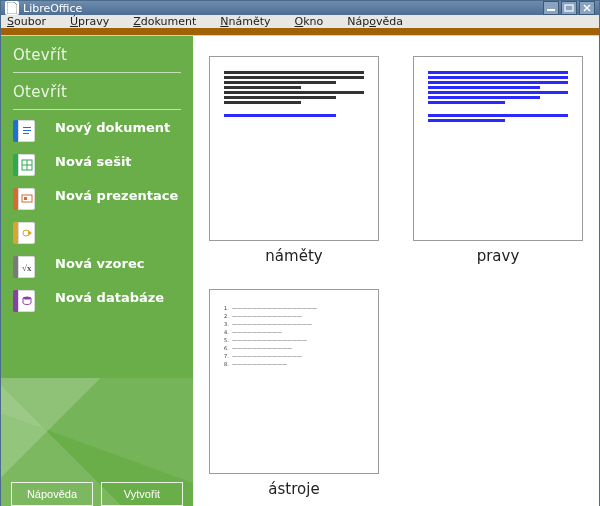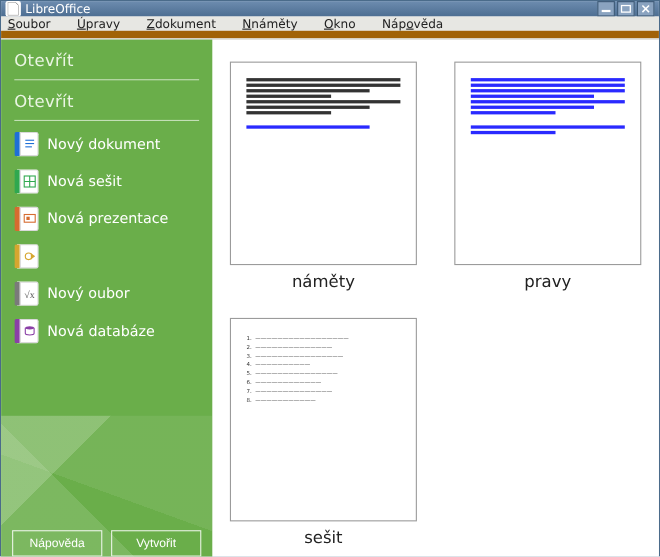--- a/index.html
+++ b/index.html
@@ -84,25 +84,26 @@
     font-size: 15px;
     letter-spacing: .3px;
   }
   .side-section.heading { color: #eaf5e3; }
   .side-rule {
     height: 1px; background: rgba(255,255,255,0.6);
     margin: 0 12px;
   }
   .side-list { padding: 4px 0 0 6px; }
   .side-item {
-    display: flex; align-items: center;
+    display: flex; align-items: flex-start;
     padding: 6px 6px;
     font-size: 13px;
     color: #fff;
-    gap: 8px;
+    gap: 20px;
+    font-weight: bold;
   }
   .side-item .ico {
     width: 22px; height: 22px; flex: 0 0 22px;
     background: #fff; border-radius: 2px;
     display:flex; align-items:center; justify-content:center;
     box-shadow: inset 0 0 0 1px rgba(0,0,0,.15);
   }
   .ico.writer  { border-left:5px solid #1e6fd6; }
   .ico.calc    { border-left:5px solid #2fa84f; }
   .ico.impress { border-left:5px solid #d66b2f; }
@@ -245,21 +246,21 @@
                 <polygon points="7,3 11,6 7,9" fill="#d6a62f"></polygon>
               </svg>
             </span>
         </div>
         <div class="side-item">
           <span class="ico math">
               <svg viewBox="0 0 12 12">
                 <text x="1" y="10" font-size="9" fill="#555" font-family="serif">√x</text>
               </svg>
             </span>
-          <span>Nový oubor</span>
+          <span>Nová vzorec</span>
         </div>
         <div class="side-item">
           <span class="ico base">
               <svg viewBox="0 0 12 12">
                 <ellipse cx="6" cy="3" rx="4" ry="1.5" fill="#8a3fa6"></ellipse>
                 <path d="M2 3v5c0 .8 1.8 1.5 4 1.5s4-.7 4-1.5V3" fill="none" stroke="#8a3fa6"></path>
               </svg>
             </span>
           <span>Nová databáze</span>
         </div>
@@ -312,18 +313,18 @@
             1.&nbsp;&nbsp;—————————————————<br>
             2.&nbsp;&nbsp;——————————————<br>
             3.&nbsp;&nbsp;————————————————<br>
             4.&nbsp;&nbsp;——————————<br>
             5.&nbsp;&nbsp;———————————————<br>
             6.&nbsp;&nbsp;————————————<br>
             7.&nbsp;&nbsp;——————————————<br>
             8.&nbsp;&nbsp;———————————<br>
           </div>
         </div>
-        <div class="doc-label">sešit</div>
+        <div class="doc-label">ástroje</div>
       </div>
 
     </div>
   </div>
 </div>
 
 </body></html>

